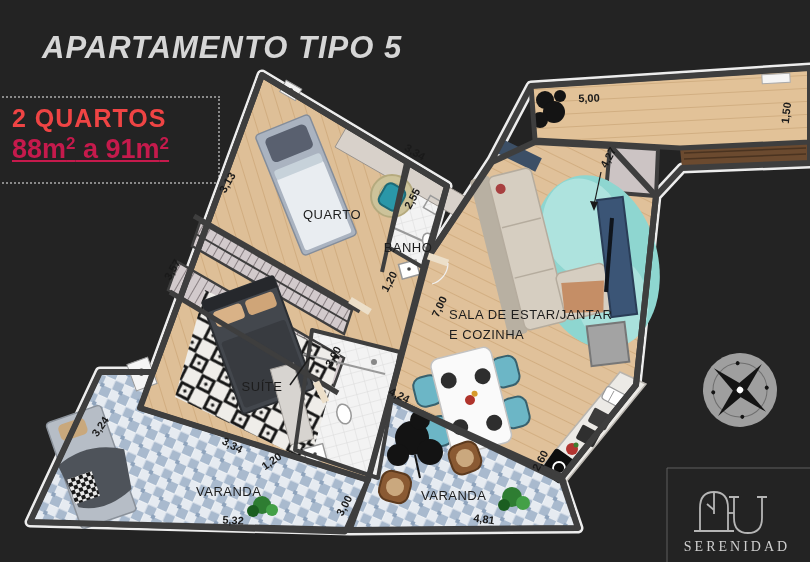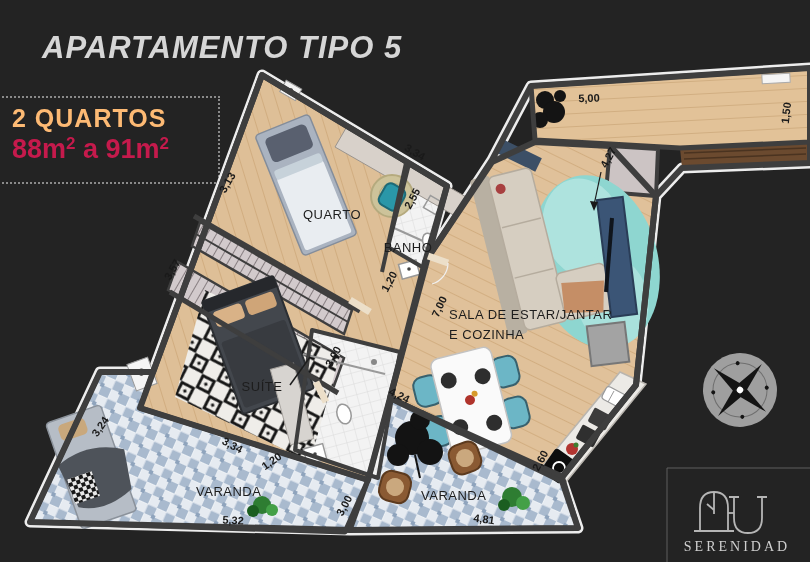--- a/index.html
+++ b/index.html
@@ -2,22 +2,22 @@
 <html><head>
 <meta charset="utf-8">
 <style>
   html,body{margin:0;padding:0;background:#111;}
   .stage{position:relative;width:810px;height:562px;background:#232323;overflow:hidden;
          font-family:"Liberation Sans",sans-serif;}
   .title{position:absolute;left:42px;top:30px;margin:0;font-size:31px;letter-spacing:1px;
          color:#d6d6d6;font-weight:700;white-space:nowrap;font-style:italic;}
   .infobox{position:absolute;left:-6px;top:96px;width:226px;height:88px;
            border:2px dotted #8a8a8a;box-sizing:border-box;padding:6px 0 0 16px;}
-  .infobox .rooms{font-size:25px;color:#fdba74;font-weight:700;letter-spacing:1px;}
-  .infobox .area{font-size:27px;color:#c51a4c;font-weight:700;margin-top:1px;}
+  .infobox .rooms{font-size:25px;color:#ef4444;font-weight:700;letter-spacing:1px;}
+  .infobox .area{font-size:27px;color:#c51a4c;font-weight:700;margin-top:1px;text-decoration:underline;}
   .infobox .area .sup{font-size:17px;position:relative;top:-9px;}
   svg.plan{position:absolute;left:0;top:0;}
   text{font-family:"Liberation Sans",sans-serif;}
   .roomlbl{fill:#1d1d1d;font-size:13px;letter-spacing:0.5px;}
   .dimlbl{fill:#1a1a1a;font-size:11px;font-weight:700;}
   .brandtxt{font-family:"Liberation Serif","DejaVu Serif",serif;fill:#cfcfcf;
             font-size:14px;letter-spacing:3px;}
 </style>
 </head>
 <body>

